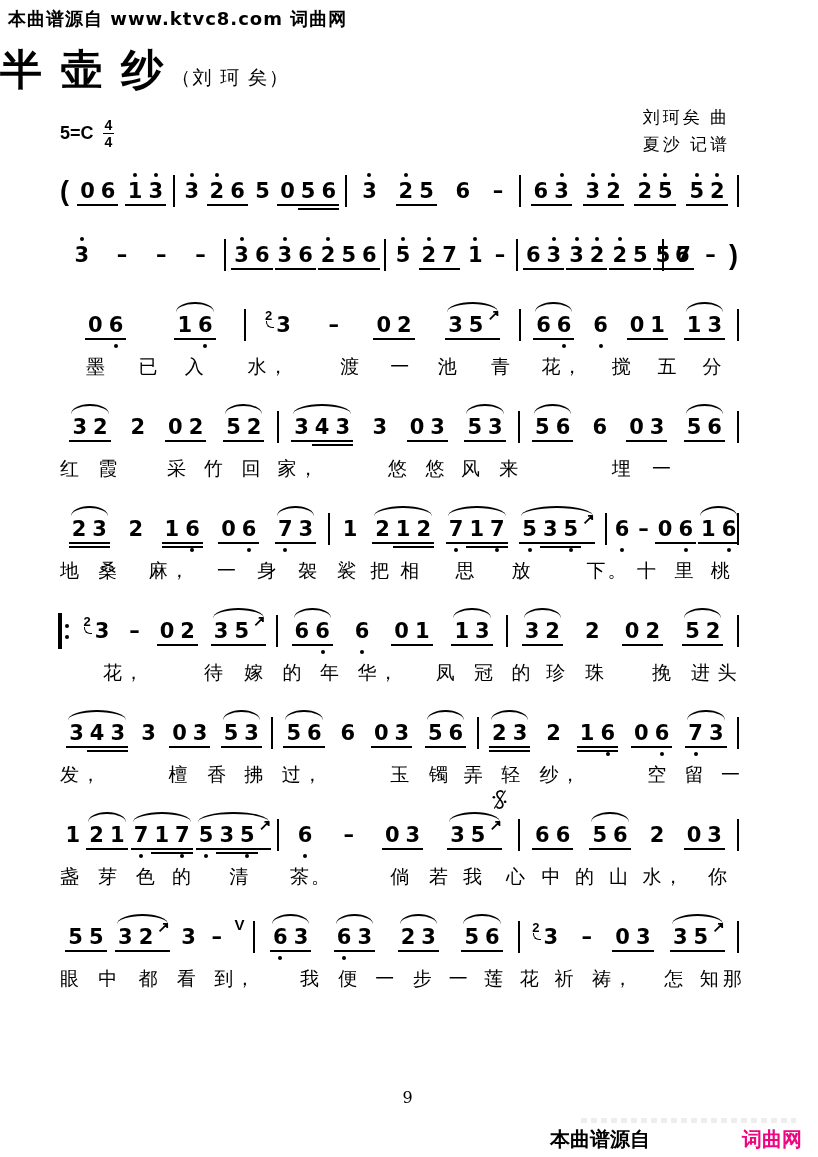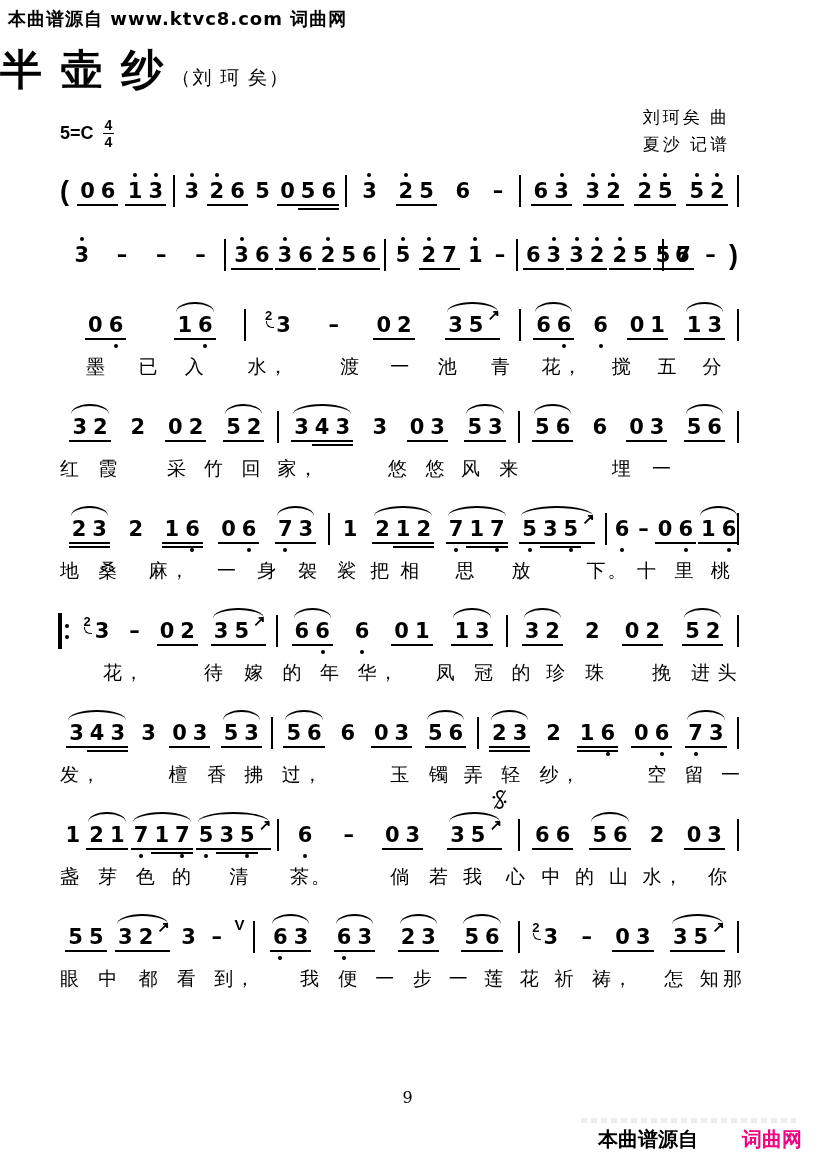--- a/index.html
+++ b/index.html
@@ -1266,14 +1266,14 @@
         <span class="syl" style="left: 94.1%;">知</span>
         <span class="syl" style="left: 97.5%;">那</span>
       </div>
     </div>
   </div>
 
 <div class="pageno">9</div>
 <div class="faint-row"></div>
 <div class="footer">
   <span>本曲谱源自</span>
-  <span class="site" style="color: rgb(240, 4, 127);">词曲网</span>
+  <span class="site" style="color: rgb(240, 4, 127); margin-left: 48px;">词曲网</span>
 </div>
 
 </body></html>

